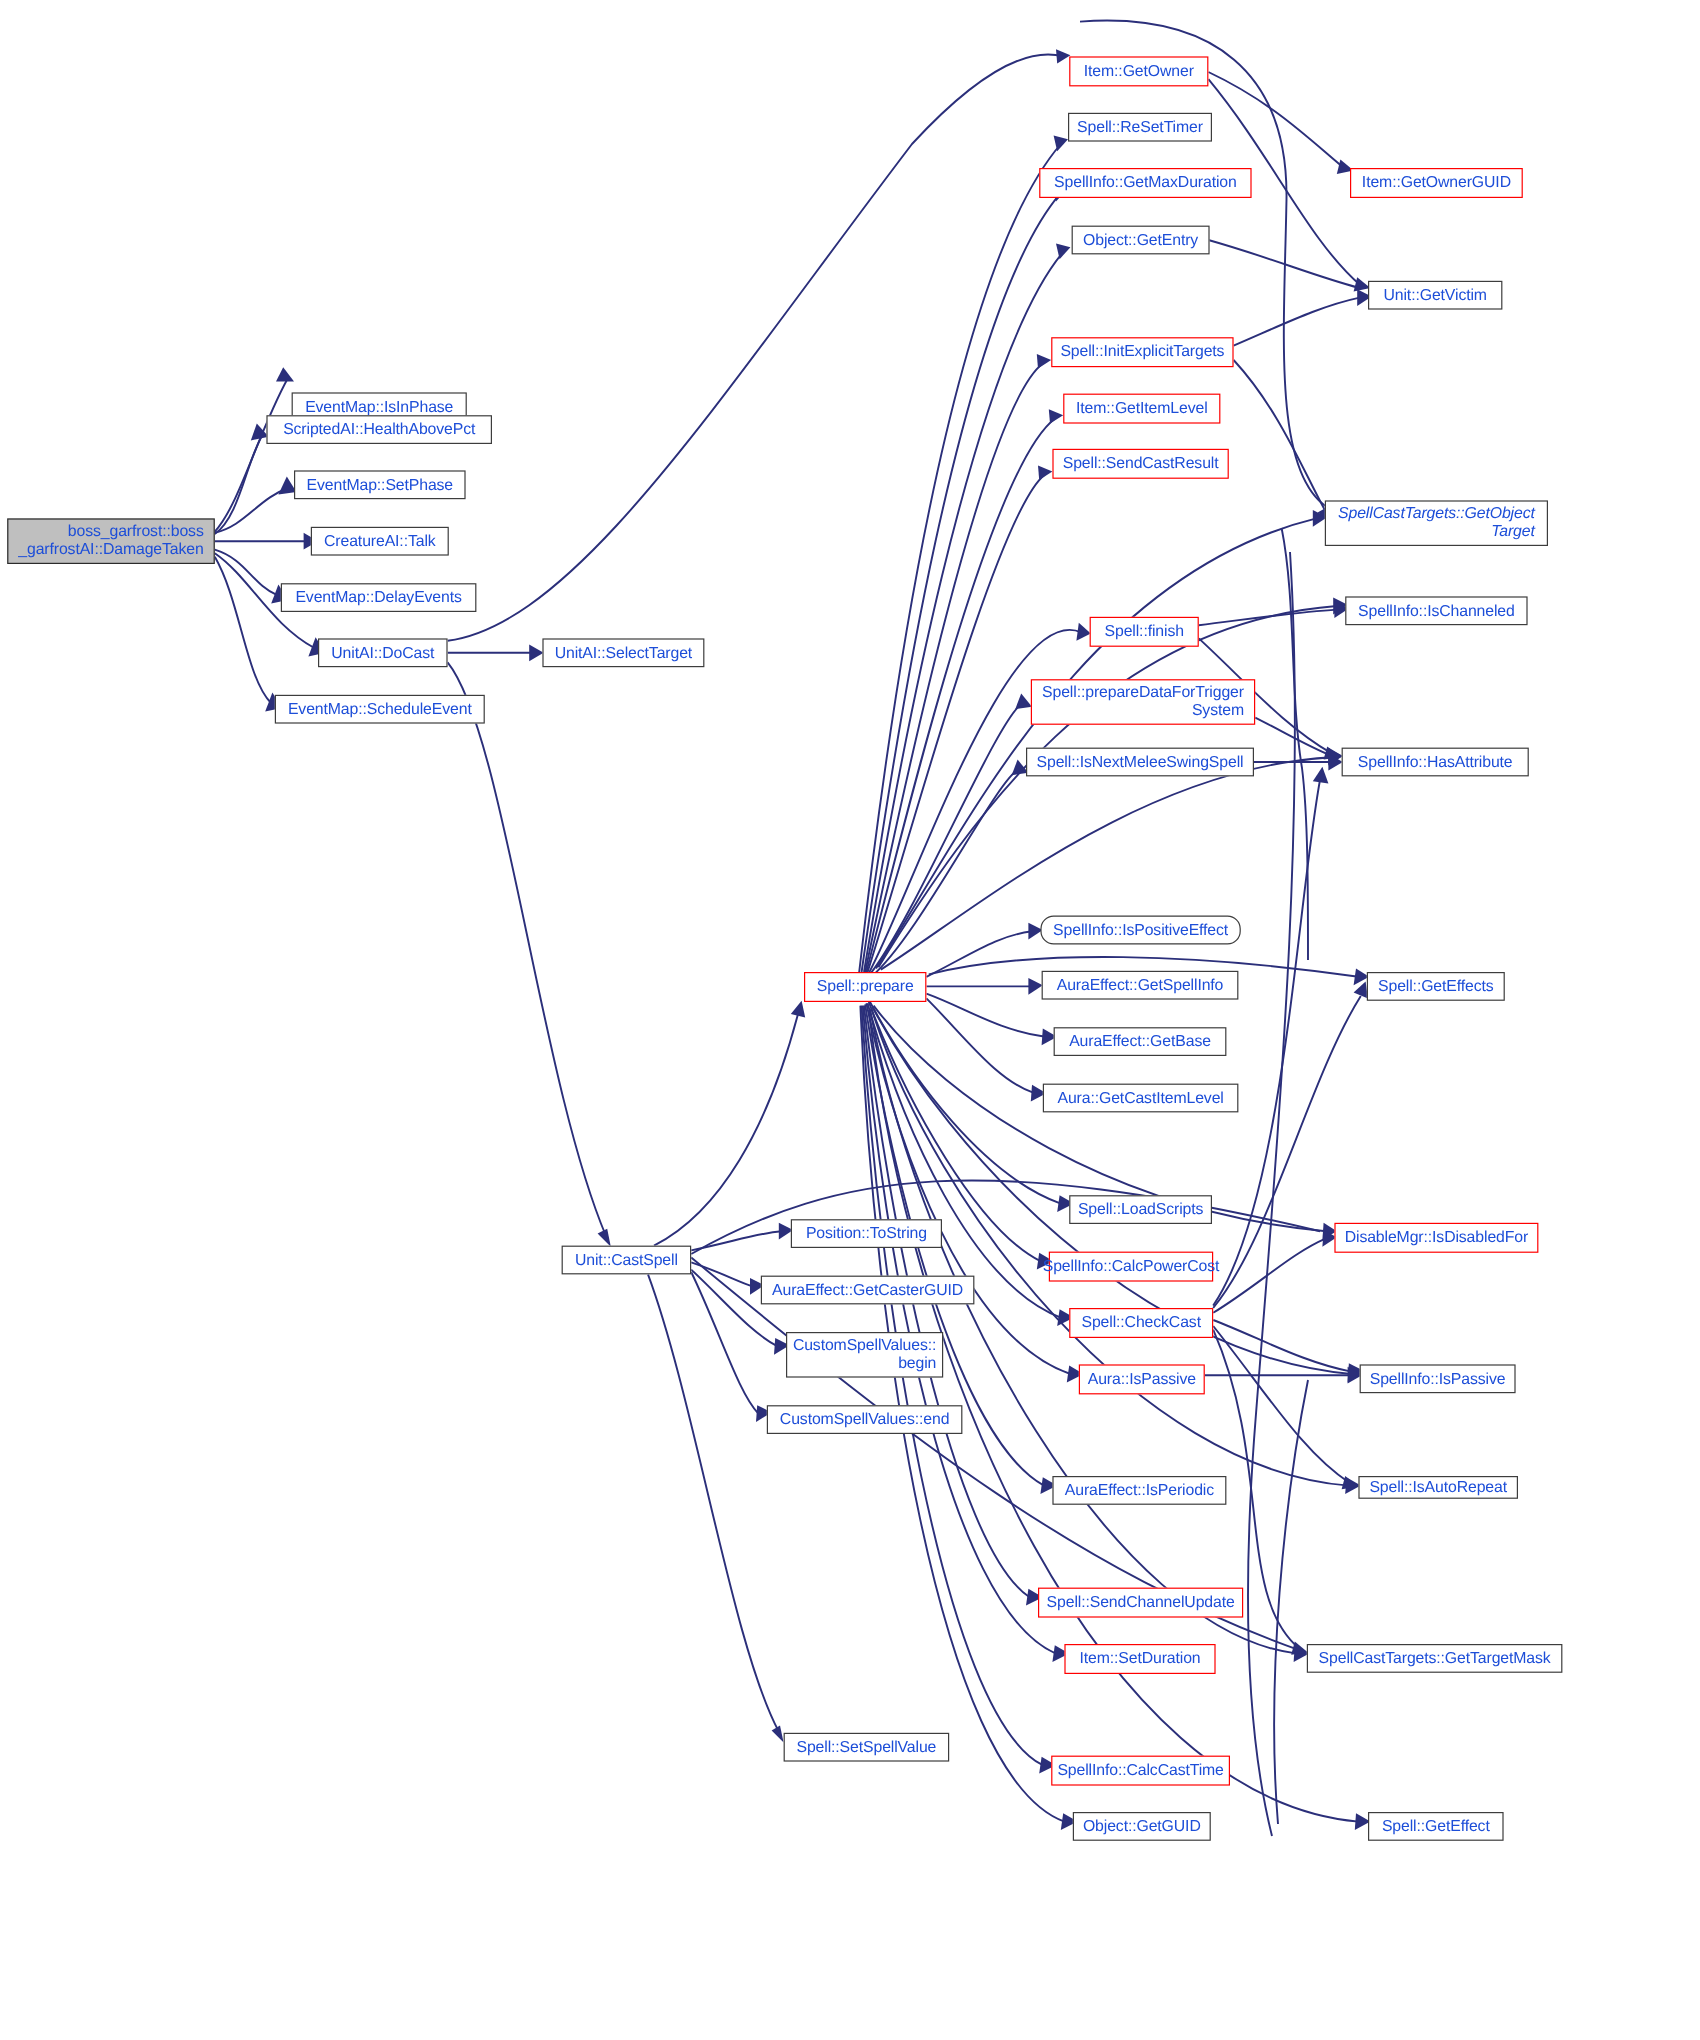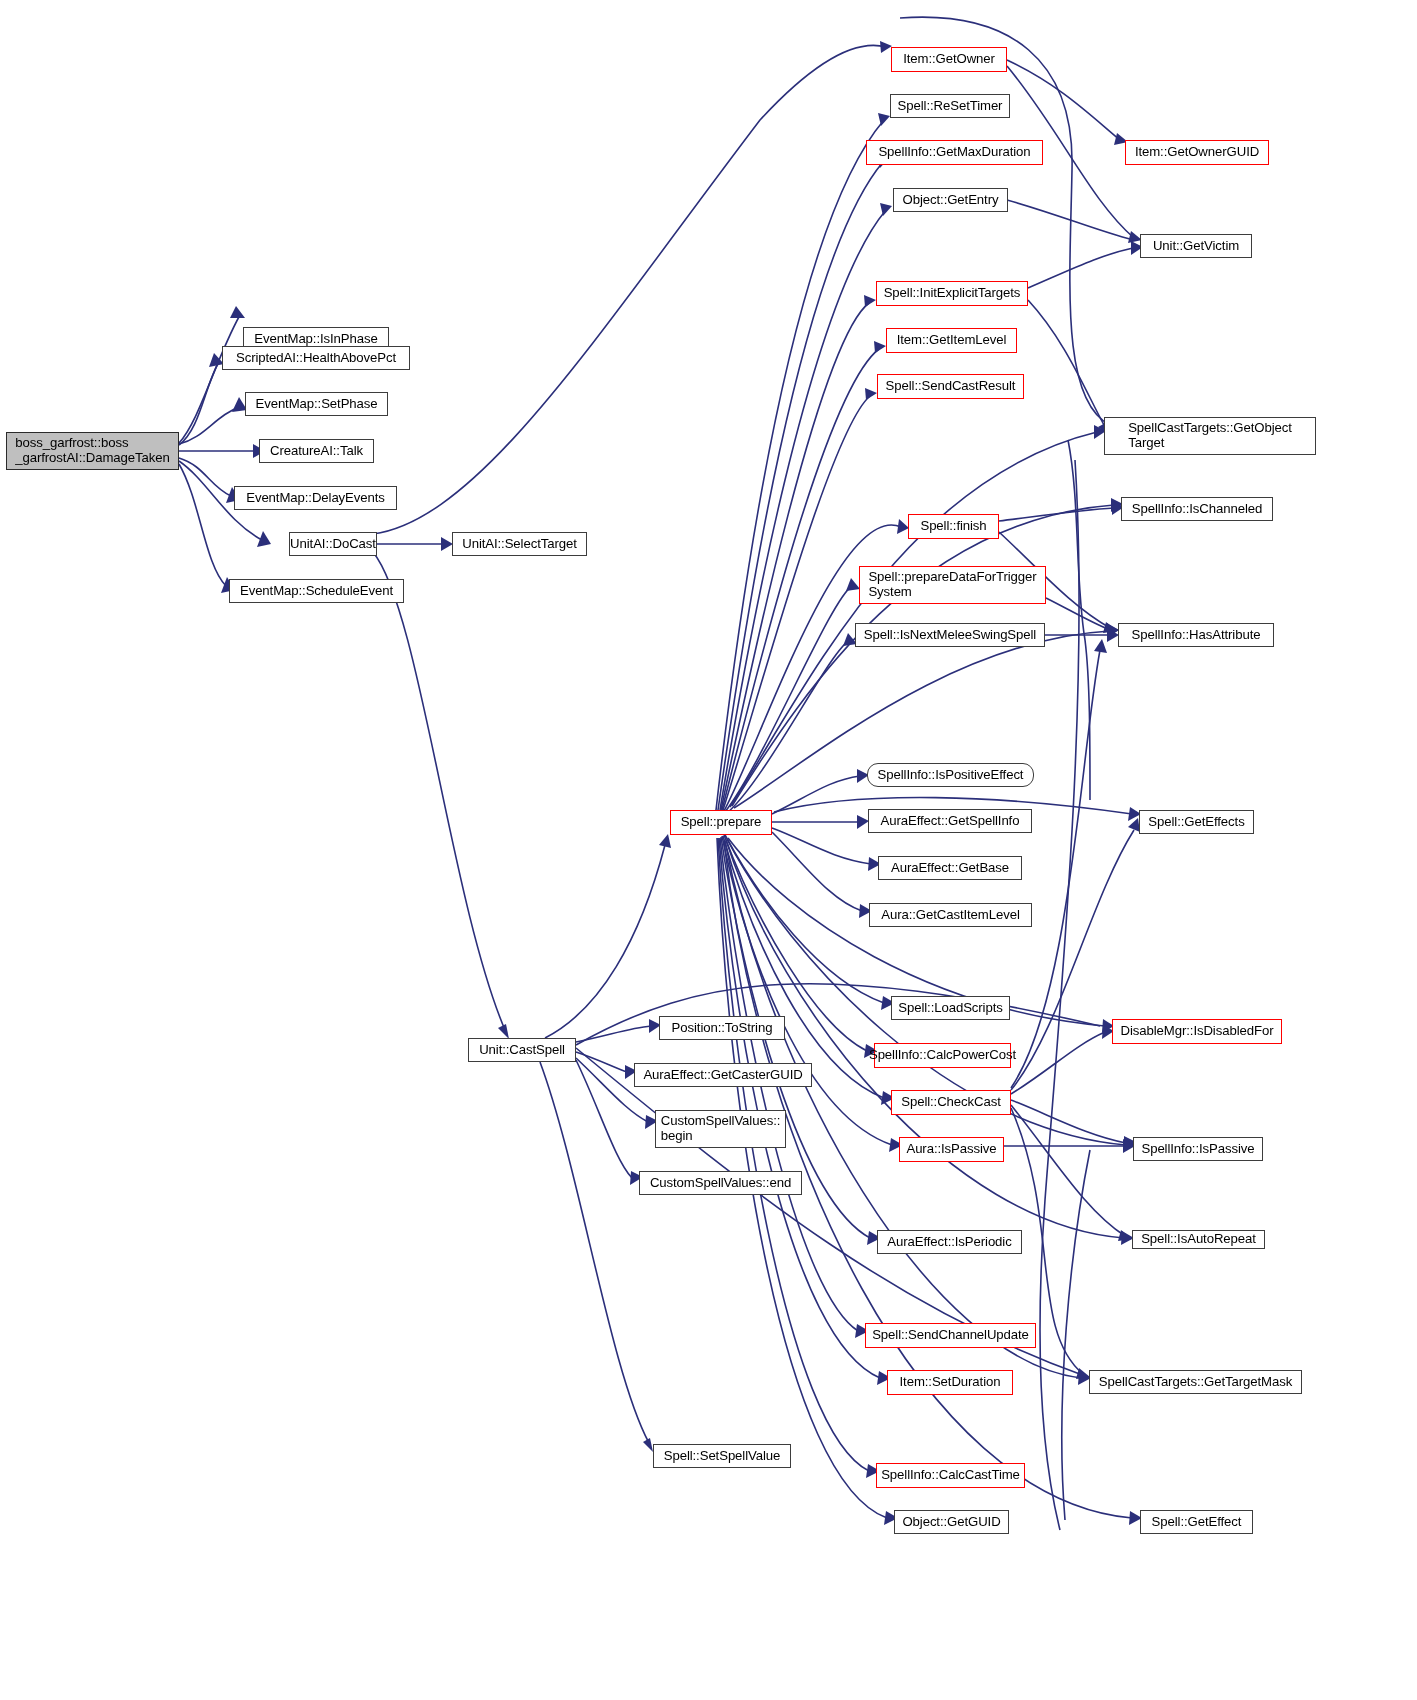--- a/index.html
+++ b/index.html
@@ -31,24 +31,24 @@
   .arrowhead {
     fill: #2b2f7a;
     stroke: none;
   }
   .node {
     position: absolute;
     box-sizing: border-box;
     display: flex;
     align-items: center;
     justify-content: center;
-    text-align: left;
+    text-align: right;
     background: #ffffff;
     border: 1px solid #3d3d3d;
-    color: #000000;
+    color: #1d4ed8;
     font-size: 13.2px;
     line-height: 1.12;
     white-space: pre-line;
     padding: 0 17px;
     letter-spacing: -0.1px;
   }
   .node.red {
     border: 1.6px solid #ff0000;
   }
   .node.root {
@@ -217,21 +217,21 @@
   </svg>
 
   <div id="nodes-layer">
       <div class="node root" style="left: 6px; top: 432px; width: 173px; height: 38px;">boss_garfrost::boss
 _garfrostAI::DamageTaken</div>
       <div class="node" style="left: 243px; top: 299px; width: 146px; height: 24px; margin-top: 28px;">EventMap::IsInPhase</div>
       <div class="node" style="left: 222px; top: 346px; width: 188px; height: 24px;">ScriptedAI::HealthAbovePct</div>
       <div class="node" style="left: 245px; top: 392px; width: 143px; height: 24px;">EventMap::SetPhase</div>
       <div class="node" style="left: 259px; top: 439px; width: 115px; height: 24px;">CreatureAI::Talk</div>
       <div class="node" style="left: 234px; top: 486px; width: 163px; height: 24px;">EventMap::DelayEvents</div>
-      <div class="node" style="left: 265px; top: 532px; width: 88px; height: 24px; margin-left: 24px;">UnitAI::DoCast</div>
+      <div class="node" style="left: 265px; top: 532px; width: 108px; height: 24px;">UnitAI::DoCast</div>
       <div class="node" style="left: 229px; top: 579px; width: 175px; height: 24px;">EventMap::ScheduleEvent</div>
       <div class="node" style="left: 452px; top: 532px; width: 135px; height: 24px;">UnitAI::SelectTarget</div>
       <div class="node red" style="left: 891px; top: 47px; width: 116px; height: 25px;">Item::GetOwner</div>
       <div class="node" style="left: 890px; top: 94px; width: 120px; height: 24px;">Spell::ReSetTimer</div>
       <div class="node red" style="left: 866px; top: 140px; width: 177px; height: 25px;">SpellInfo::GetMaxDuration</div>
       <div class="node" style="left: 893px; top: 188px; width: 115px; height: 24px;">Object::GetEntry</div>
       <div class="node red" style="left: 876px; top: 281px; width: 152px; height: 25px;">Spell::InitExplicitTargets</div>
       <div class="node red" style="left: 886px; top: 328px; width: 131px; height: 25px;">Item::GetItemLevel</div>
       <div class="node red" style="left: 877px; top: 374px; width: 147px; height: 25px;">Spell::SendCastResult</div>
       <div class="node red" style="left: 908px; top: 514px; width: 91px; height: 25px;">Spell::finish</div>
@@ -254,21 +254,21 @@
       <div class="node" style="left: 894px; top: 1510px; width: 115px; height: 24px;">Object::GetGUID</div>
       <div class="node" style="left: 468px; top: 1038px; width: 108px; height: 24px;">Unit::CastSpell</div>
       <div class="node" style="left: 659px; top: 1016px; width: 126px; height: 24px;">Position::ToString</div>
       <div class="node" style="left: 634px; top: 1063px; width: 178px; height: 24px;">AuraEffect::GetCasterGUID</div>
       <div class="node" style="left: 655px; top: 1110px; width: 131px; height: 38px;">CustomSpellValues::
 begin</div>
       <div class="node" style="left: 639px; top: 1171px; width: 163px; height: 24px;">CustomSpellValues::end</div>
       <div class="node" style="left: 653px; top: 1444px; width: 138px; height: 24px;">Spell::SetSpellValue</div>
       <div class="node red" style="left: 1125px; top: 140px; width: 144px; height: 25px;">Item::GetOwnerGUID</div>
       <div class="node" style="left: 1140px; top: 234px; width: 112px; height: 24px;">Unit::GetVictim</div>
-      <div class="node" style="left: 1104px; top: 417px; width: 212px; height: 38px;">SpellCastTargets::GetObject
+      <div class="node" style="left: 1104px; top: 417px; width: 186px; height: 38px; font-style: italic;">SpellCastTargets::GetObject
 Target</div>
       <div class="node" style="left: 1121px; top: 497px; width: 152px; height: 24px;">SpellInfo::IsChanneled</div>
       <div class="node" style="left: 1118px; top: 623px; width: 156px; height: 24px;">SpellInfo::HasAttribute</div>
       <div class="node" style="left: 1139px; top: 810px; width: 115px; height: 24px;">Spell::GetEffects</div>
       <div class="node red" style="left: 1112px; top: 1019px; width: 170px; height: 25px;">DisableMgr::IsDisabledFor</div>
       <div class="node" style="left: 1133px; top: 1137px; width: 130px; height: 24px;">SpellInfo::IsPassive</div>
       <div class="node" style="left: 1132px; top: 1230px; width: 133px; height: 19px;">Spell::IsAutoRepeat</div>
       <div class="node" style="left: 1089px; top: 1370px; width: 213px; height: 24px;">SpellCastTargets::GetTargetMask</div>
       <div class="node" style="left: 1140px; top: 1510px; width: 113px; height: 24px;">Spell::GetEffect</div>
     </div>

